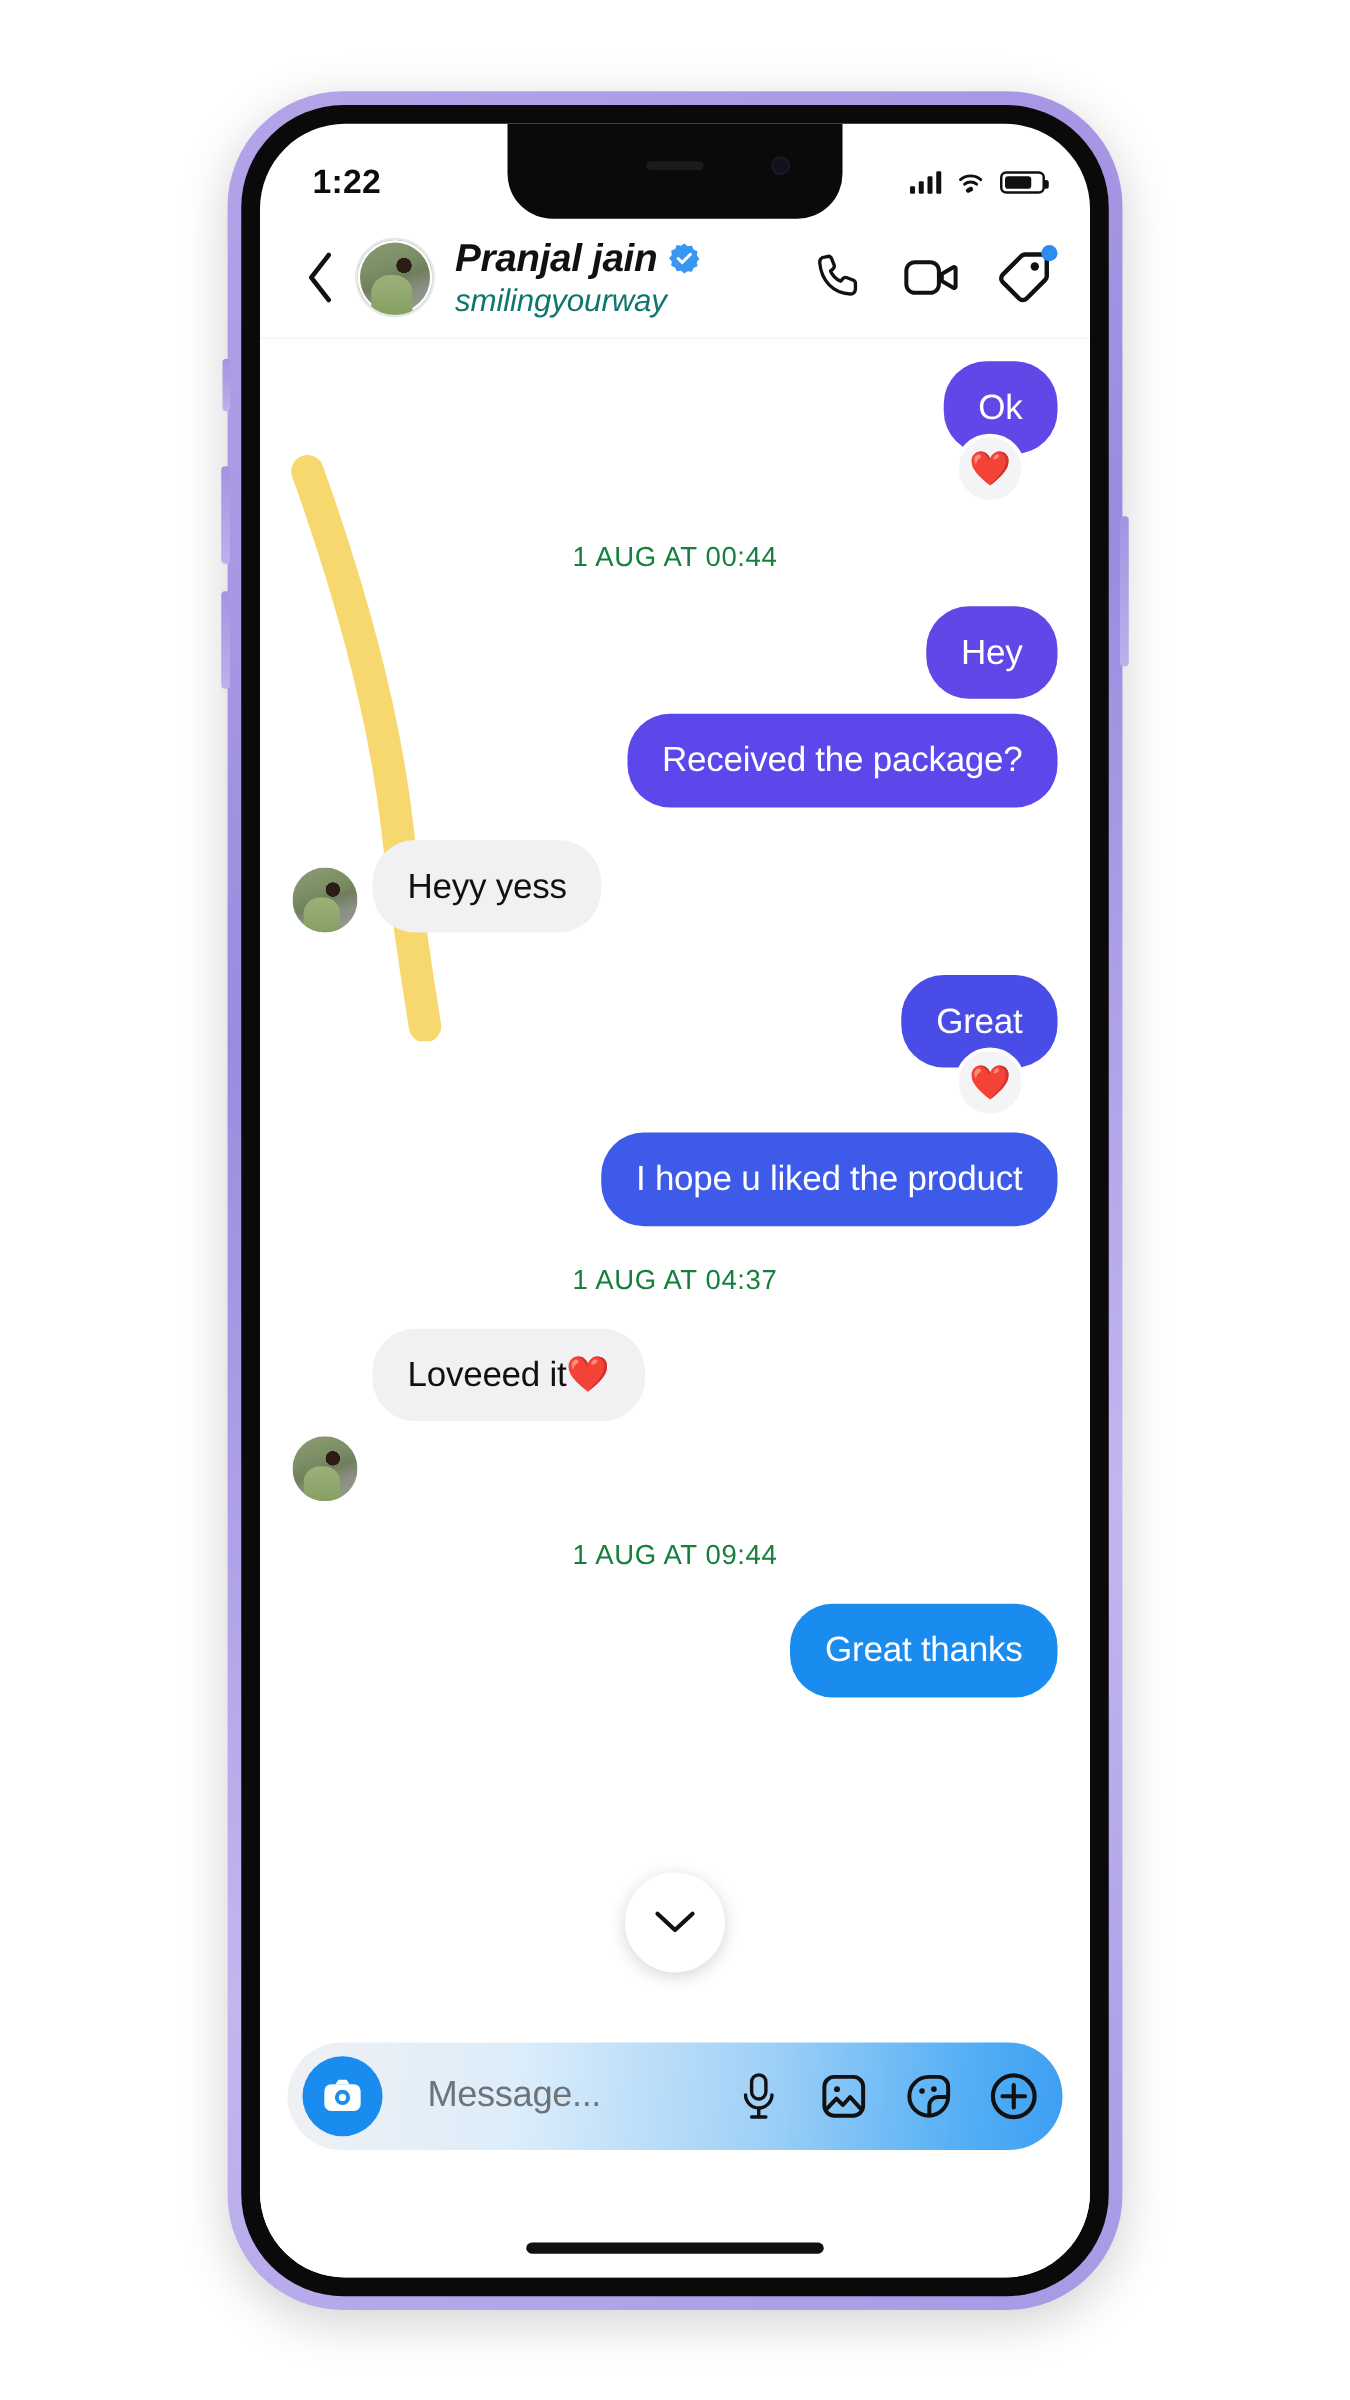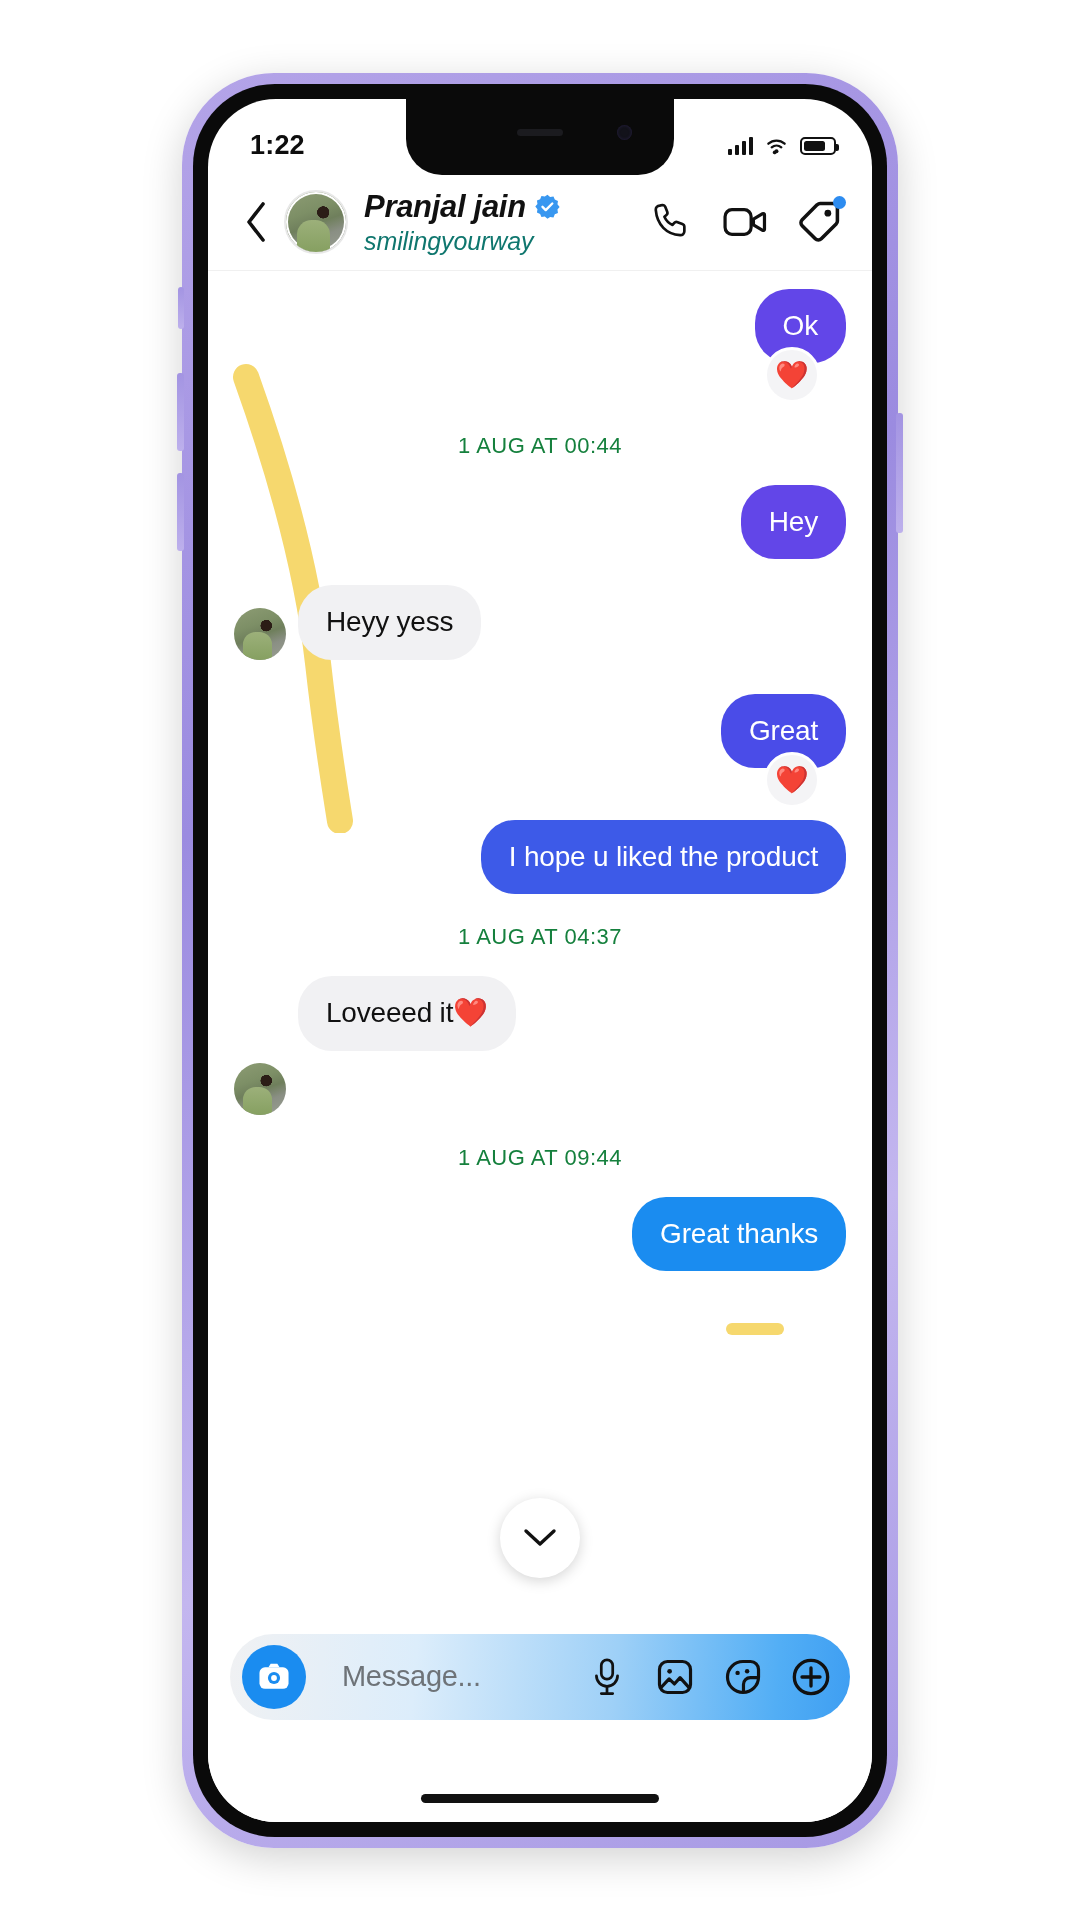--- a/index.html
+++ b/index.html
@@ -275,20 +275,23 @@
             <div class="reaction">❤️</div>
           </div>
         </div>
 
         <div class="day-sep">1 AUG AT 00:44</div>
 
         <div class="row out">
           <div class="bubble out" style="background:#6246e8">Hey</div>
         </div>
 
+        <div class="row out">
+          <div class="bubble out" style="background:#5b47ea;max-width:500px">Received the package?</div>
+        </div>
 
         <div class="row in" style="margin-top:26px">
           <div class="msg-avatar"></div>
           <div class="bubble in">Heyy yess</div>
         </div>
 
         <div class="row out" style="margin-top:34px">
           <div class="msg-wrap">
             <div class="bubble out" style="background:#4a4ce8">Great</div>
             <div class="reaction">❤️</div>

